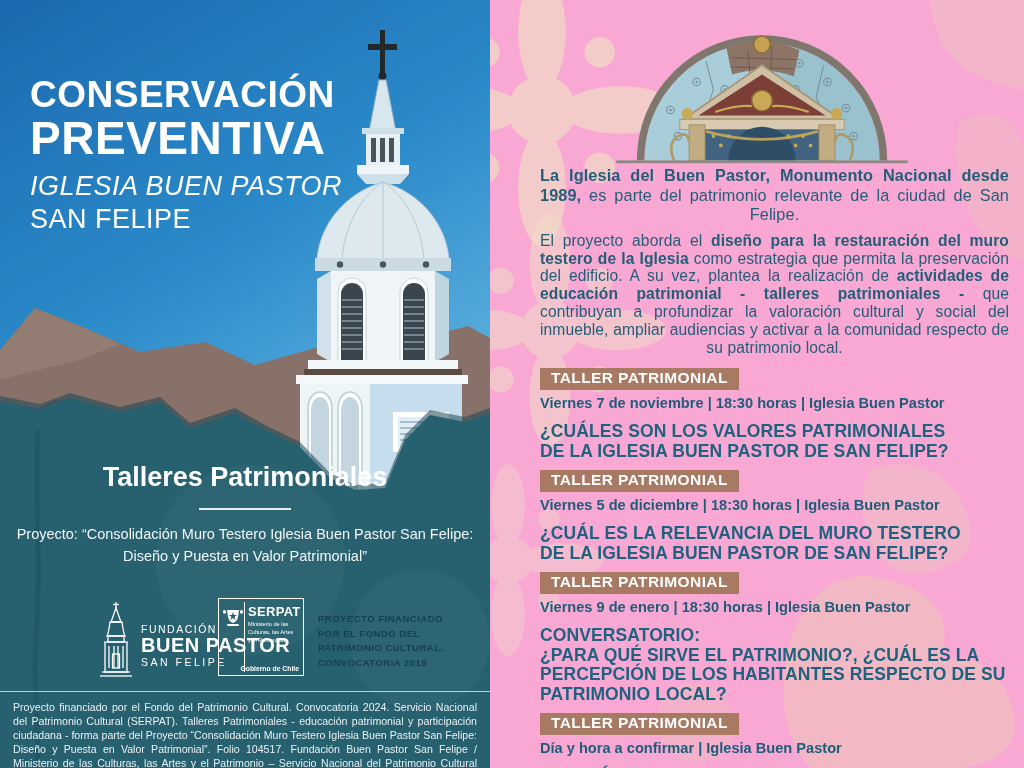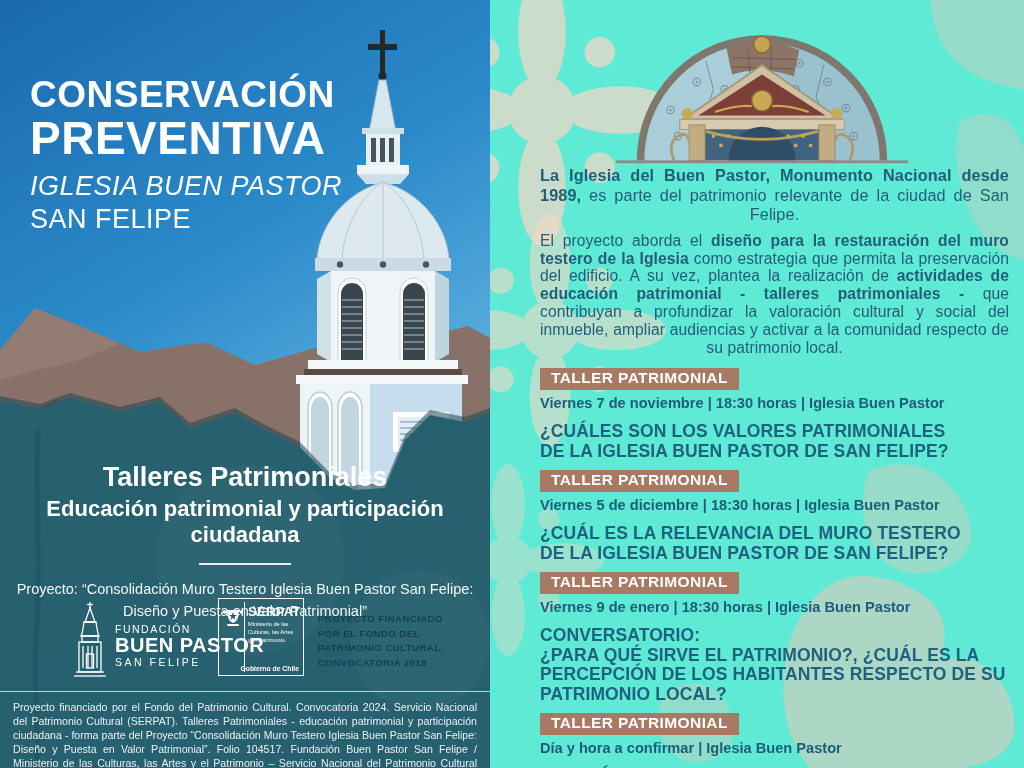--- a/index.html
+++ b/index.html
@@ -13,38 +13,38 @@
   .t1{font-size:37px;font-weight:bold;letter-spacing:.5px;line-height:1.05;}
   .t2{font-size:46px;font-weight:bold;letter-spacing:.5px;line-height:1.02;}
   .t3{font-size:27px;font-weight:400;letter-spacing:.5px;line-height:1.22;margin-top:8px;font-style:italic;}
   .t4{font-size:27px;font-weight:400;letter-spacing:.5px;line-height:1.22;}
   .talleres{position:absolute;left:0;right:0;top:462px;text-align:center;color:#fff;}
   .talleres-h{font-size:27px;font-weight:bold;}
   .talleres-sub{font-size:22px;font-weight:600;margin-top:3px;}
   .tall-divider{width:92px;height:2px;background:#e8eef0;margin:15px auto 13px;}
   .project-quote{font-size:14.5px;line-height:1.55;white-space:pre-line;color:#f2f7f8;}
   .logos{position:absolute;left:0;right:0;top:596px;height:88px;color:#fff;}
-  .fundacion{position:absolute;left:74px;top:4px;display:flex;align-items:flex-end;}
+  .fundacion{position:absolute;left:100px;top:4px;display:flex;align-items:flex-end;}
   .fundacion-text{margin-left:9px;padding-bottom:10px;}
   .fund-l1{font-size:10.5px;letter-spacing:1.5px;}
   .fund-l2{font-size:20px;font-weight:bold;letter-spacing:.5px;line-height:1.05;}
   .fund-l3{font-size:10.5px;letter-spacing:2.5px;}
   .serpat{position:absolute;left:218px;top:2px;width:86px;height:78px;border:1.5px solid #fff;box-sizing:border-box;}
   .serpat-inner{position:absolute;inset:3px;display:flex;}
   .serpat-left{width:32px;border-right:1px solid #fff;display:flex;justify-content:center;padding-top:3px;}
   .serpat-right{flex:1;padding:2px 0 0 3px;}
   .serpat-name{font-size:13px;font-weight:bold;letter-spacing:.3px;}
   .serpat-min{font-size:5.6px;line-height:1.45;white-space:pre-line;margin-top:1px;}
   .serpat-gov{position:absolute;right:4px;bottom:3px;font-size:6.8px;font-weight:bold;}
   .funding{position:absolute;left:318px;top:16px;font-size:9.5px;font-weight:bold;letter-spacing:.5px;line-height:1.55;white-space:pre-line;color:#15404f;}
   .bottom-sep{position:absolute;left:0;right:0;top:691px;height:1px;background:rgba(226,236,239,.8);}
   .fine-print{position:absolute;left:13px;right:13px;top:700px;font-size:10.6px;line-height:1.33;color:#eaf1f4;text-align:justify;text-align-last:center;}
 
   
-  .right{position:relative;flex:1;background:#5eead4;overflow:hidden;}
+  .right{position:relative;flex:1;background:#f9a8d4;overflow:hidden;}
   .watermarks{position:absolute;inset:0;}
   .arch-wrap{position:absolute;left:122px;top:24px;width:300px;height:142px;}
   .content{position:absolute;left:50px;right:15px;top:166px;color:#235e79;}
   .p-intro,.p-desc{margin:0;text-align:justify;text-align-last:center;}
   .p-intro{font-size:16.3px;line-height:1.2;margin-bottom:7px;letter-spacing:.1px;}
   .p-desc{font-size:15.6px;line-height:1.15;margin-bottom:11px;letter-spacing:.1px;}
   .p-intro .bold,.p-desc .bold{font-weight:bold;}
   .workshop{margin-bottom:8px;}
   .badge{display:inline-block;background:#a87a63;color:#fff;font-size:15.5px;font-weight:bold;letter-spacing:.4px;padding:1px 11px 3px;margin-bottom:4px;}
   .sched{font-size:14.6px;font-weight:bold;color:#1e5d7a;line-height:1.25;}
@@ -167,21 +167,20 @@
 
     <div class="title-block">
       <div class="t1">CONSERVACIÓN</div>
       <div class="t2">PREVENTIVA</div>
       <div class="t3">IGLESIA BUEN PASTOR</div>
       <div class="t4">SAN FELIPE</div>
     </div>
 
     <div class="talleres">
       <div class="talleres-h">Talleres Patrimoniales</div>
-      <div class="talleres-sub">Educación patrimonial y participación ciudadana</div>
       <div class="tall-divider"></div>
       <div class="project-quote">Proyecto: “Consolidación Muro Testero Iglesia Buen Pastor San Felipe:
 Diseño y Puesta en Valor Patrimonial”</div>
     </div>
 
     <div class="logos">
       <div class="fundacion">
         <svg width="32" height="78" viewBox="0 0 32 78">
           <g stroke="#ffffff" stroke-width="1.3" fill="none">
             <line x1="16" y1="2" x2="16" y2="8"></line>

